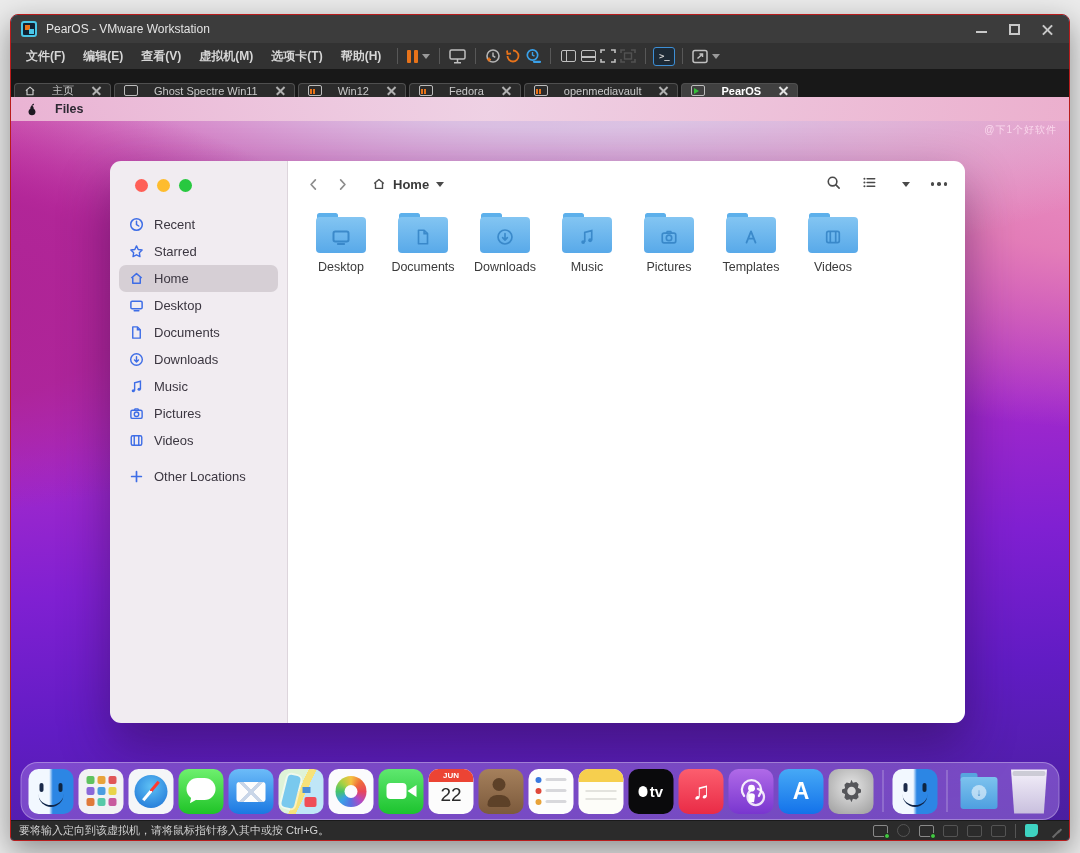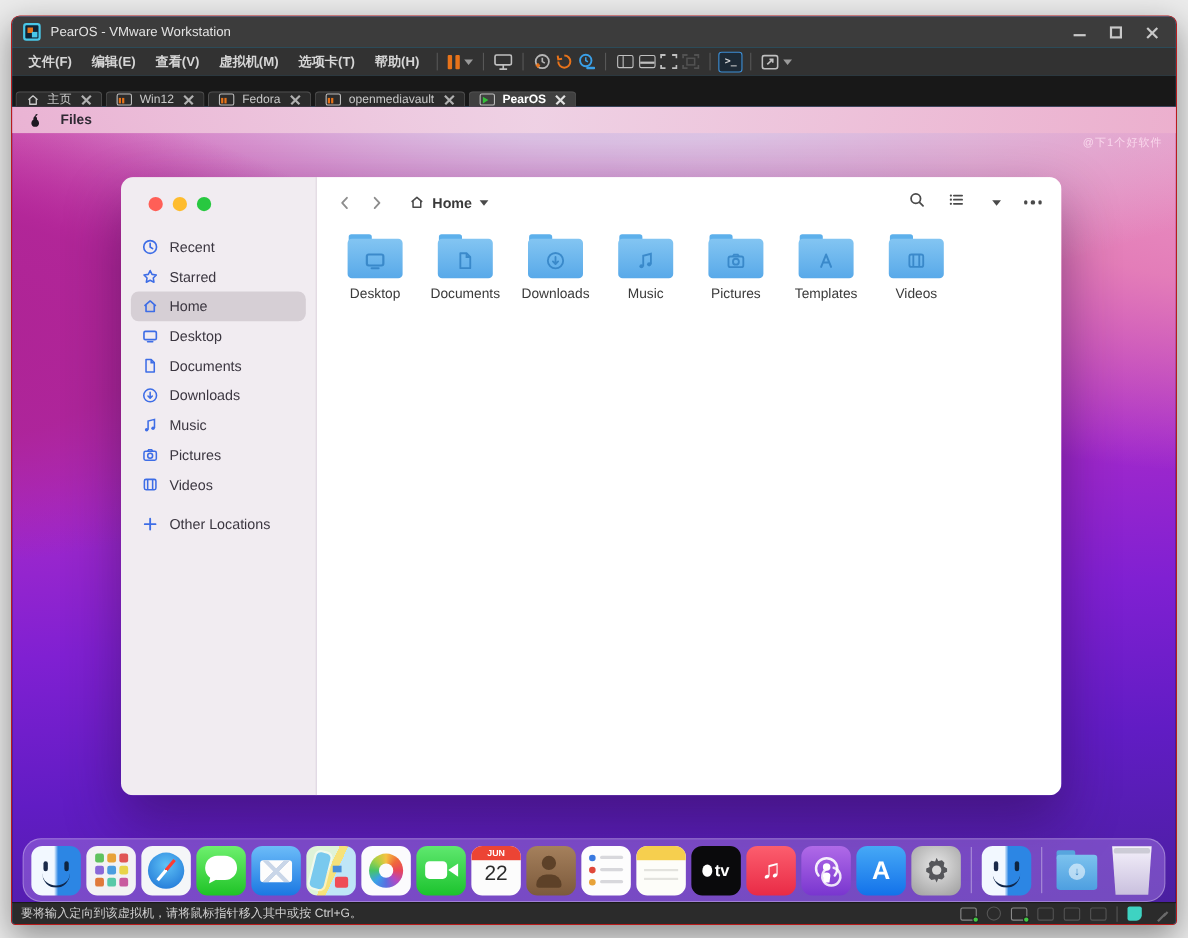--- a/index.html
+++ b/index.html
@@ -32,21 +32,21 @@
   .caret-down { width:0; height:0; border-left:4px solid transparent; border-right:4px solid transparent; border-top:5px solid #9a9a9a; margin-left:4px; }
   .ico-rect { width:15px; height:12px; border:1.5px solid #c0c0c0; border-radius:2px; position:relative; }
   .ico-rect.split-v::before { content:""; position:absolute; left:4px; top:0; bottom:0; width:1.5px; background:#c0c0c0; }
   .ico-rect.split-h::before { content:""; position:absolute; left:0; right:0; top:5px; height:1.5px; background:#c0c0c0; }
   .console-btn { border:1px solid #3d8fd6; background:#1d2a36; width:22px; height:19px; border-radius:3px;
                  color:#d6d6d6; font-size:9px; font-family:"DejaVu Sans Mono",monospace; display:flex; align-items:center; justify-content:center; }
   svg.tbsvg { display:block; }
 
   .tabbar { height:28px; background:#181818; display:flex; align-items:flex-end; padding:0 3px; gap:3px; flex:none; }
   .tab { height:14px; background:#2b2b2b; border:1px solid #4f4f4f; border-bottom:none; border-radius:4px 4px 0 0;
-         display:flex; align-items:center; gap:7px; padding:0 9px; color:#c9c9c9; font-size:11px; white-space:nowrap; }
+         display:flex; align-items:center; gap:16px; padding:0 9px; color:#c9c9c9; font-size:11px; white-space:nowrap; }
   .tab.active { background:#404040; color:#ffffff; font-weight:bold; }
   .tab-close { width:9px; height:9px; position:relative; opacity:.85; margin-left:2px; }
   .tab-close::before,.tab-close::after { content:""; position:absolute; left:-1px; top:4px; width:11px; height:1.5px; background:currentColor; }
   .tab-close::before { transform:rotate(45deg); } .tab-close::after { transform:rotate(-45deg); }
   .vmic { width:14px; height:11px; border:1.5px solid #bdbdbd; border-radius:2px; position:relative; flex:none; }
   .vmic .badge-pause { position:absolute; left:1px; bottom:1px; display:flex; gap:1px; }
   .vmic .badge-pause i { width:2px; height:5px; background:#e8731a; }
   .vmic .badge-play { position:absolute; left:2px; bottom:1px; width:0; height:0;
                       border-top:3px solid transparent; border-bottom:3px solid transparent; border-left:5px solid #35c03a; }
 
@@ -388,20 +388,25 @@
 
   <div class="tabbar">
     <div class="tab">
       <svg width="12" height="12" viewBox="0 0 16 16" style="color:#c9c9c9">
           <use href="#i-home"></use>
         </svg>
       <span>主页</span>
       <span class="tab-close"></span>
     </div>
     <div class="tab">
+      <span class="vmic"></span>
+      <span>Ghost Spectre Win11</span>
+      <span class="tab-close"></span>
+    </div>
+    <div class="tab">
       <span class="vmic">
           <span class="badge-pause">
             <i></i>
             <i></i>
           </span>
         </span>
       <span>Win12</span>
       <span class="tab-close"></span>
     </div>
     <div class="tab">

